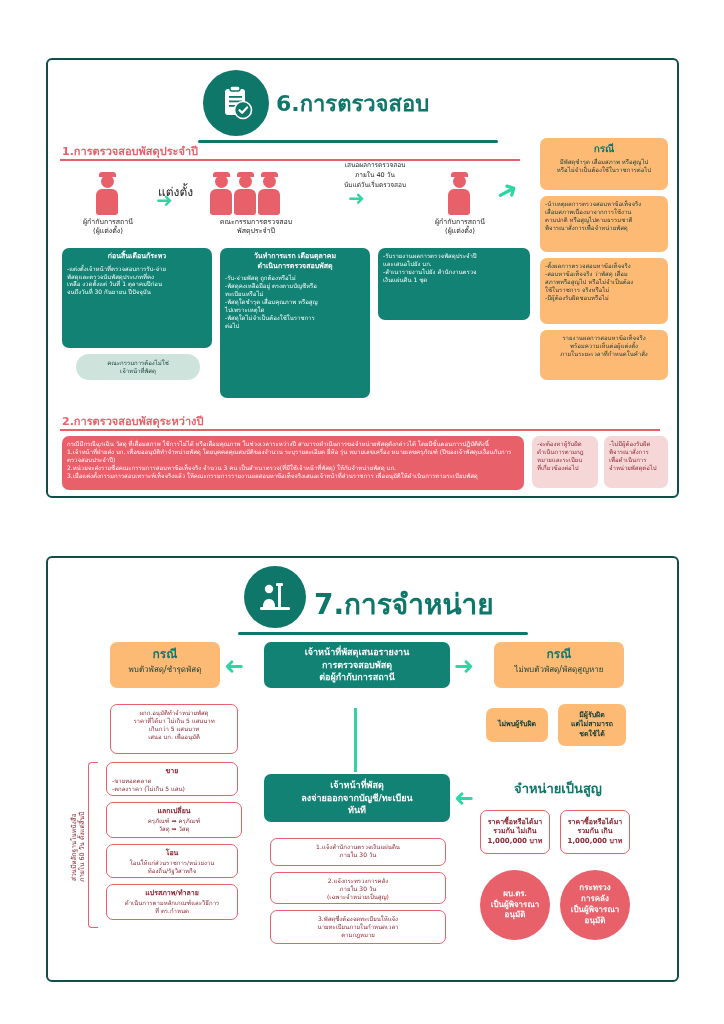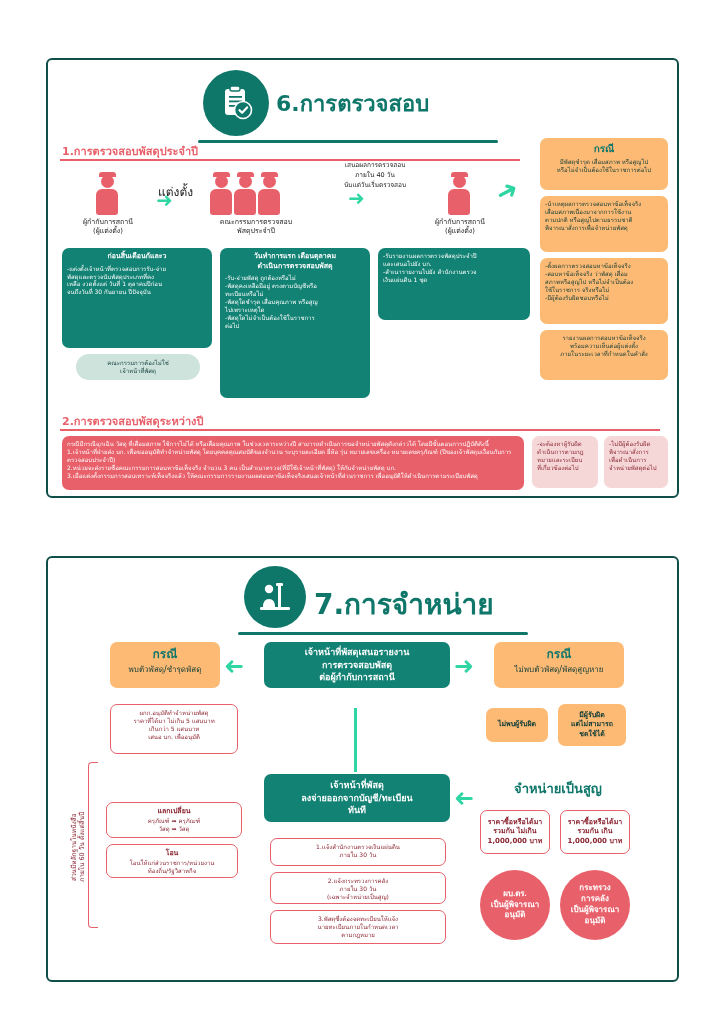--- a/index.html
+++ b/index.html
@@ -198,21 +198,21 @@
       <div class="p-cap"></div>
         <div class="p-head"></div>
         <div class="p-body"></div>
     </div>
     <div class="cap-under" style="left:364px; top:158px; width:96px; white-space:pre-line;">ผู้กำกับการสถานี
 (ผู้แต่งตั้ง)</div>
 
     <div class="arrow-g" style="left:448px; top:118px; font-size:26px; transform:rotate(-28deg);">➜</div>
 
     <div class="teal-box pad" style="position:absolute; left:14px; top:188px; width:150px; height:100px;">
-      <div class="t7 ttl ctr">ก่อนสิ้นเดือนกัและว</div>
+      <div class="t7 ttl ctr">ก่อนสิ้นเดือนกัระหว</div>
       <div class="t6" style="white-space:pre-line; margin-top:3px;">-แต่งตั้งเจ้าหน้าที่ตรวจสอบการรับ-จ่าย
 พัสดุและตรวจนับพัสดุประเภทที่คง
 เหลือ งวดตั้งแต่ วันที่ 1 ตุลาคมปีก่อน
 จนถึงวันที่ 30 กันยายน ปีปัจจุบัน</div>
     </div>
     <div style="position:absolute; left:28px; top:294px; width:124px; height:26px; background:#cfe3dd; border-radius:13px; display:flex; align-items:center; justify-content:center;">
       <span class="t6 ctr" style="white-space:pre-line; color:#0d3b36;">คณะกรรมการต้องไม่ใช่
 เจ้าหน้าที่พัสดุ</span>
     </div>
 
@@ -320,29 +320,39 @@
       <div class="t6 ctr" style="white-space:pre-line;">ผกก.อนุมัติทำจำหน่ายพัสดุ
 ราคาที่ได้มา ไม่เกิน 5 แสนบาท
 เกินกว่า 5 แสนบาท
 เสนอ บก. เพื่ออนุมัติ</div>
     </div>
 
     <div class="bracket" style="left:40px; top:204px; width:10px; height:166px;"></div>
     <div class="vlabel" style="left:22px; top:226px; height:126px; white-space:pre-line;">ส่วนมีหลักฐานในหนังสือ
 ภายใน 60 วัน ตั้งแต่สิ้นปี</div>
 
+    <div class="outline-pink pad" style="position:absolute; left:58px; top:204px; width:132px; height:34px;">
+      <div class="t7 ttl ctr">ขาย</div>
+      <div class="t6" style="white-space:pre-line;">-ขายทอดตลาด
+-ตกลงราคา (ไม่เกิน 5 แสน)</div>
+    </div>
     <div class="outline-pink pad" style="position:absolute; left:58px; top:244px; width:136px; height:36px;">
       <div class="t7 ttl ctr">แลกเปลี่ยน</div>
       <div class="t6 ctr" style="white-space:pre-line;">ครุภัณฑ์  ➡  ครุภัณฑ์
 วัสดุ      ➡  วัสดุ</div>
     </div>
     <div class="outline-pink pad" style="position:absolute; left:58px; top:286px; width:132px; height:34px;">
       <div class="t7 ttl ctr">โอน</div>
       <div class="t6 ctr" style="white-space:pre-line;">โอนให้แก่ส่วนราชการ/หน่วยงาน
 ท้องถิ่น/รัฐวิสาหกิจ</div>
+    </div>
+    <div class="outline-pink pad" style="position:absolute; left:58px; top:326px; width:132px; height:36px;">
+      <div class="t7 ttl ctr">แปรสภาพ/ทำลาย</div>
+      <div class="t6 ctr" style="white-space:pre-line;">ดำเนินการตามหลักเกณฑ์และวิธีการ
+ที่ ตร.กำหนด</div>
     </div>
 
     <div class="teal-box pad" style="position:absolute; left:216px; top:216px; width:186px; height:48px; display:flex; align-items:center; justify-content:center;">
       <div class="t9 ttl ctr" style="white-space:pre-line;">เจ้าหน้าที่พัสดุ
 ลงจ่ายออกจากบัญชี/ทะเบียน
 ทันที</div>
     </div>
     <div class="arrow-g" style="left:406px; top:228px; font-size:24px; transform:scaleX(-1);">➜</div>
     <div style="position:absolute; left:306px; top:150px; width:3px; height:64px; background:#2fd6a4;"></div>
 

